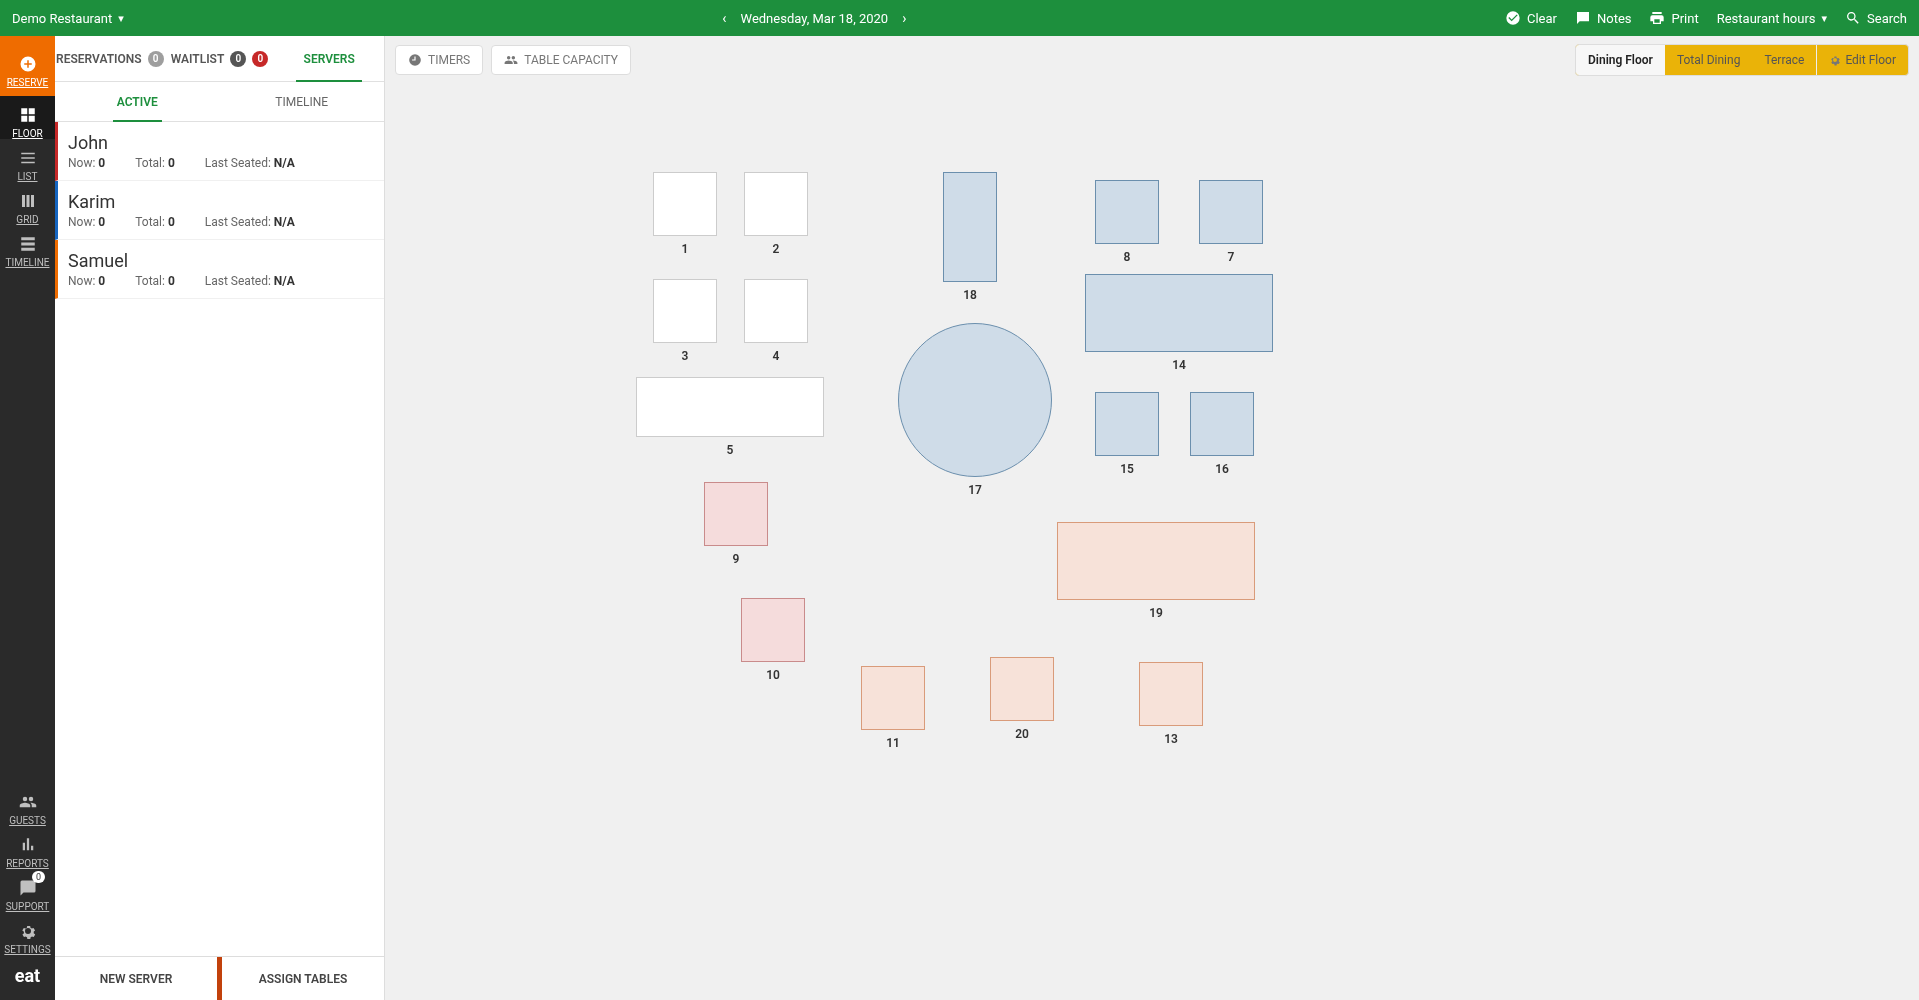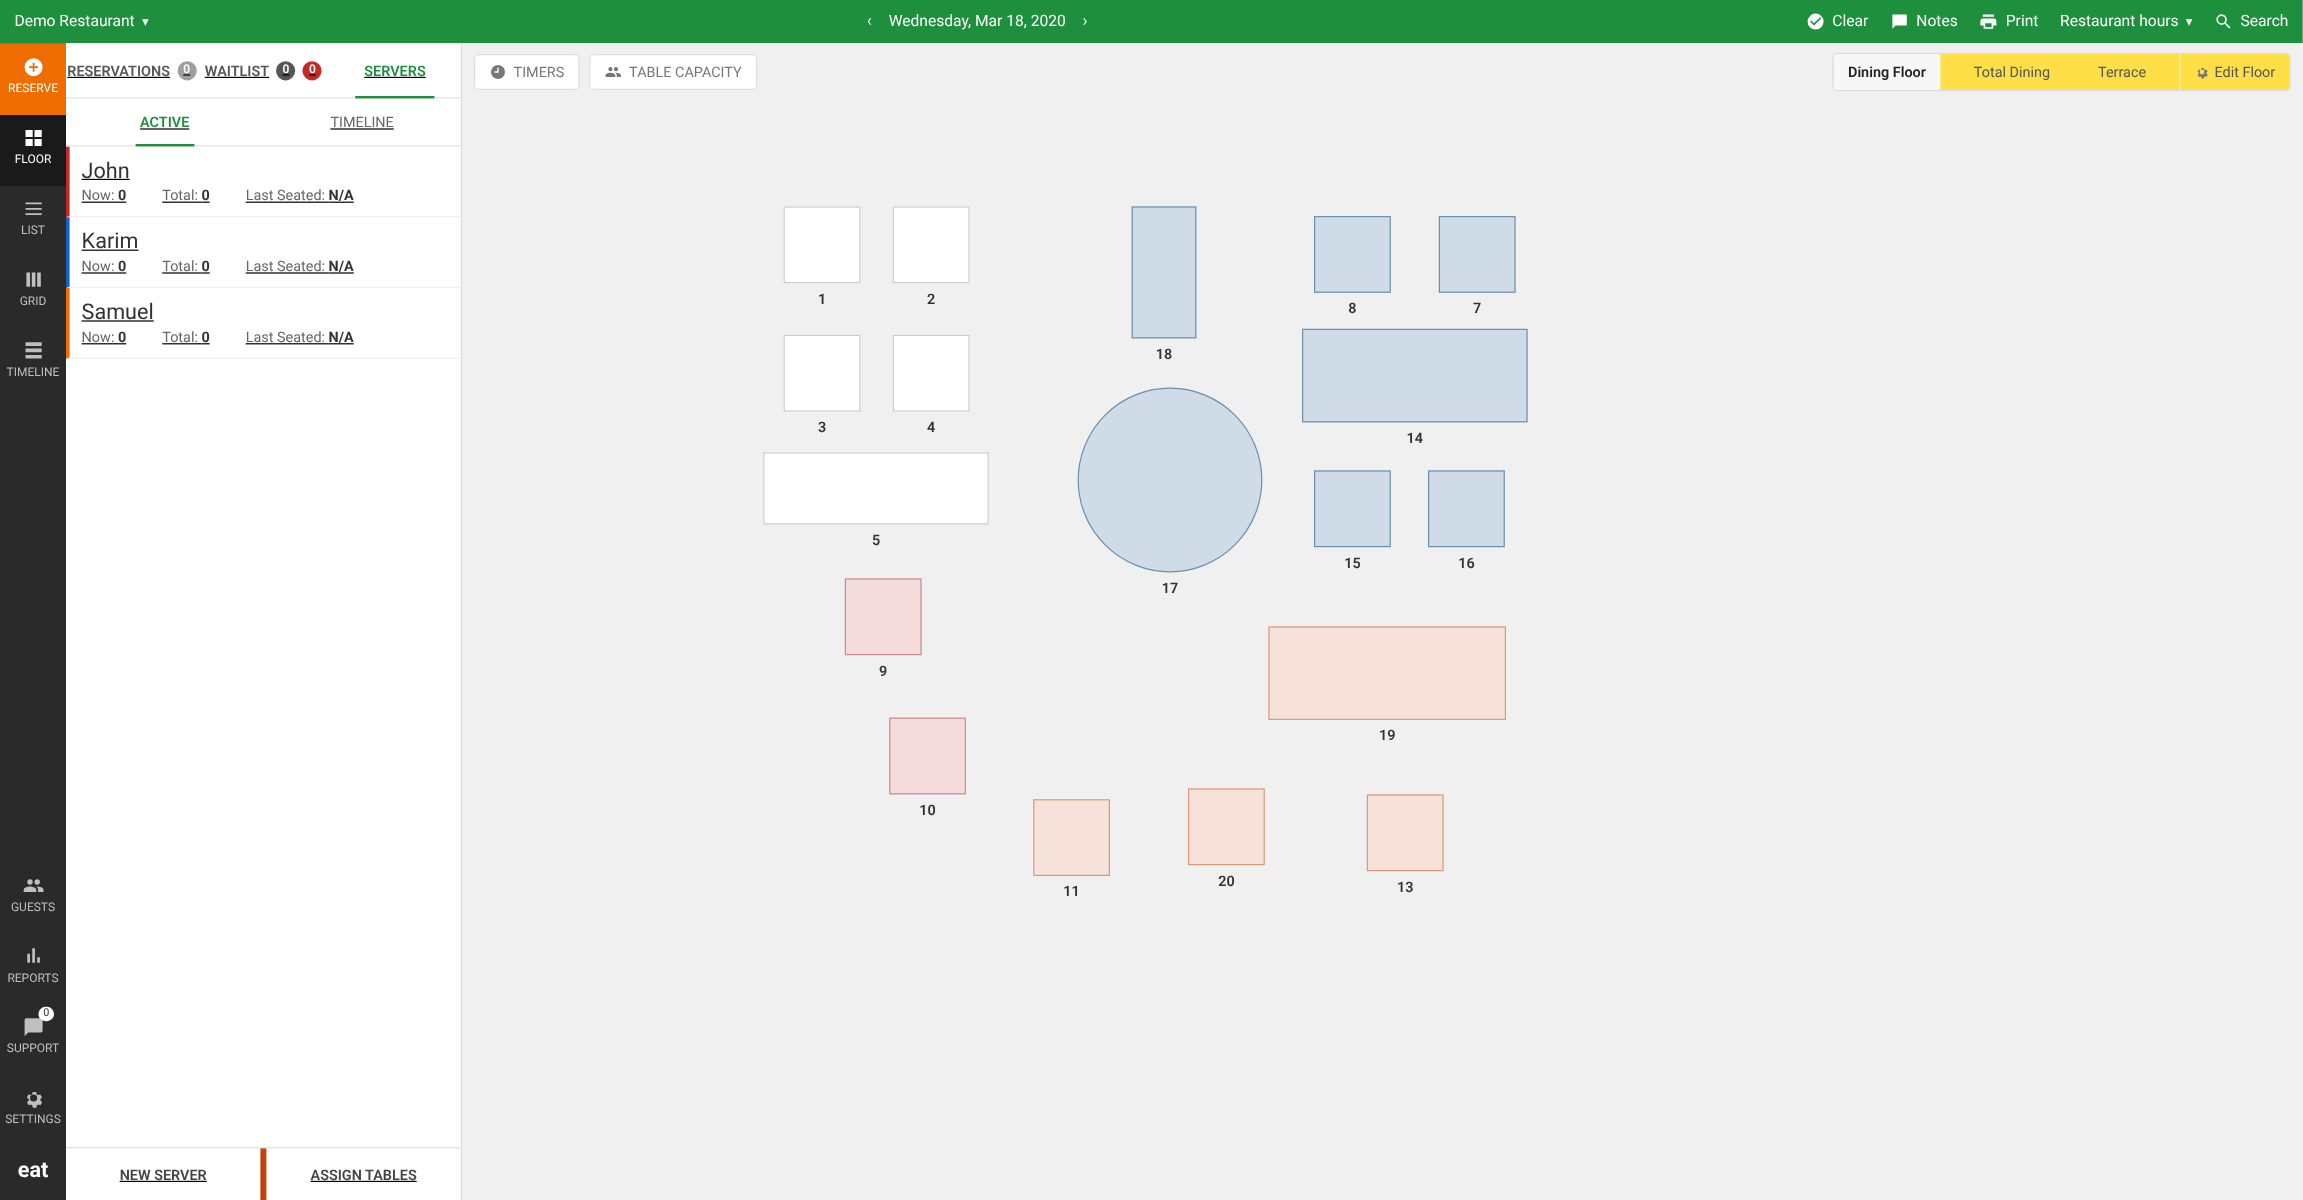--- a/index.html
+++ b/index.html
@@ -15,30 +15,30 @@
 .topbar .right { display: flex; align-items: center; gap: 18px; }
 .topbar .action { display: flex; align-items: center; gap: 6px; cursor: pointer; }
 .topbar svg { width: 16px; height: 16px; fill: #fff; }
 .chev-down { font-size: 11px; }
 
 
 .main { flex: 1; display: flex; min-height: 0; }
 
 
 .leftnav { width: 55px; background: #2a2a2a; display: flex; flex-direction: column; color: #bfbfbf; font-size: 10px; text-align: center; }
-.leftnav .nav-item { padding: 10px 2px 16px; display: flex; flex-direction: column; align-items: center; gap: 4px; cursor: pointer; position: relative; }
+.leftnav .nav-item { padding: 10px 2px 0; display: flex; flex-direction: column; align-items: center; gap: 4px; cursor: pointer; position: relative; text-decoration: underline; }
 .leftnav .nav-item.reserve { background: #ef6c00; color: #fff; height: 60px; justify-content: center; }
 .leftnav .nav-item.active { background: #1a1a1a; color: #fff; }
 .leftnav .spacer { flex: 1; }
 .leftnav .nav-item .badge { position: absolute; top: 2px; right: 10px; background: #fff; color: #333; border-radius: 8px; font-size: 9px; padding: 0 4px; line-height: 12px; }
 .leftnav svg { width: 18px; height: 18px; fill: currentColor; }
 .leftnav .logo { font-weight: bold; font-size: 18px; color: #fff; padding: 10px 0 14px; }
 
 
-.sidepanel { width: 330px; background: #fff; border-right: 1px solid #ddd; display: flex; flex-direction: column; text-decoration: underline; }
+.sidepanel { width: 330px; background: #fff; border-right: 1px solid #ddd; display: flex; flex-direction: column; }
 .panel-tabs { display: flex; border-bottom: 1px solid #e0e0e0; height: 46px; align-items: center; }
 .panel-tab { flex: 1; text-align: center; font-size: 12px; font-weight: 600; color: #555; cursor: pointer; display: flex; align-items: center; justify-content: center; gap: 6px; height: 100%; }
 .panel-tab.active { color: #1d8f3d; position: relative; }
 .panel-tab.active::after { content: ""; position: absolute; bottom: -1px; left: 20%; right: 20%; height: 2px; background: #1d8f3d; }
 .pill { background: #555; color: #fff; border-radius: 10px; font-size: 10px; min-width: 16px; height: 16px; display: inline-flex; align-items: center; justify-content: center; padding: 0 5px; }
 .pill.red { background: #c62828; }
 .pill.gray { background: #9e9e9e; }
 
 .sub-tabs { display: flex; border-bottom: 1px solid #e0e0e0; height: 40px; align-items: center; }
 .sub-tab { flex: 1; text-align: center; font-size: 12px; color: #666; cursor: pointer; height: 100%; display: flex; align-items: center; justify-content: center; }
@@ -56,21 +56,21 @@
 
 .panel-footer { display: flex; border-top: 1px solid #ddd; height: 44px; }
 .panel-footer .btn { flex: 1; display: flex; align-items: center; justify-content: center; font-size: 12px; font-weight: 600; color: #444; cursor: pointer; border-right: 5px solid #c2410c; }
 .panel-footer .btn:last-child { border-right: none; }
 
 
 .floor-wrap { flex: 1; display: flex; flex-direction: column; background: #f0f0f0; min-width: 0; }
 .floor-toolbar { height: 48px; display: flex; align-items: center; padding: 12px 10px; gap: 8px; }
 .tool-btn { background: #fff; border: 1px solid #ddd; border-radius: 4px; padding: 7px 12px; font-size: 12px; color: #777; display: flex; align-items: center; gap: 6px; cursor: pointer; }
 .tool-btn svg { width: 14px; height: 14px; fill: #777; }
-.floor-tabs { margin-left: auto; display: flex; background: #fde047; border: 1px solid #ddd; border-radius: 4px; overflow: hidden; gap: 16px; }
+.floor-tabs { margin-left: auto; display: flex; background: #eab308; border: 1px solid #ddd; border-radius: 4px; overflow: hidden; }
 .floor-tab { padding: 8px 12px; font-size: 12px; color: #555; cursor: pointer; }
 .floor-tab.active { background: #f7f7f7; font-weight: 600; color: #222; }
 .floor-tab.edit { display: flex; align-items: center; gap: 4px; border-left: 1px solid #eee; }
 .floor-tab svg { width: 12px; height: 12px; fill: #777; }
 
 .floor { flex: 1; position: relative; overflow: hidden; }
 .table { position: absolute; background: #fff; border: 1px solid #ccc; }
 .table.blue { background: #cfdce8; border-color: #6b8fad; }
 .table.pink { background: #f5dcdc; border-color: #c98b8b; }
 .table.peach { background: #f7e2d9; border-color: #d99b7a; }

